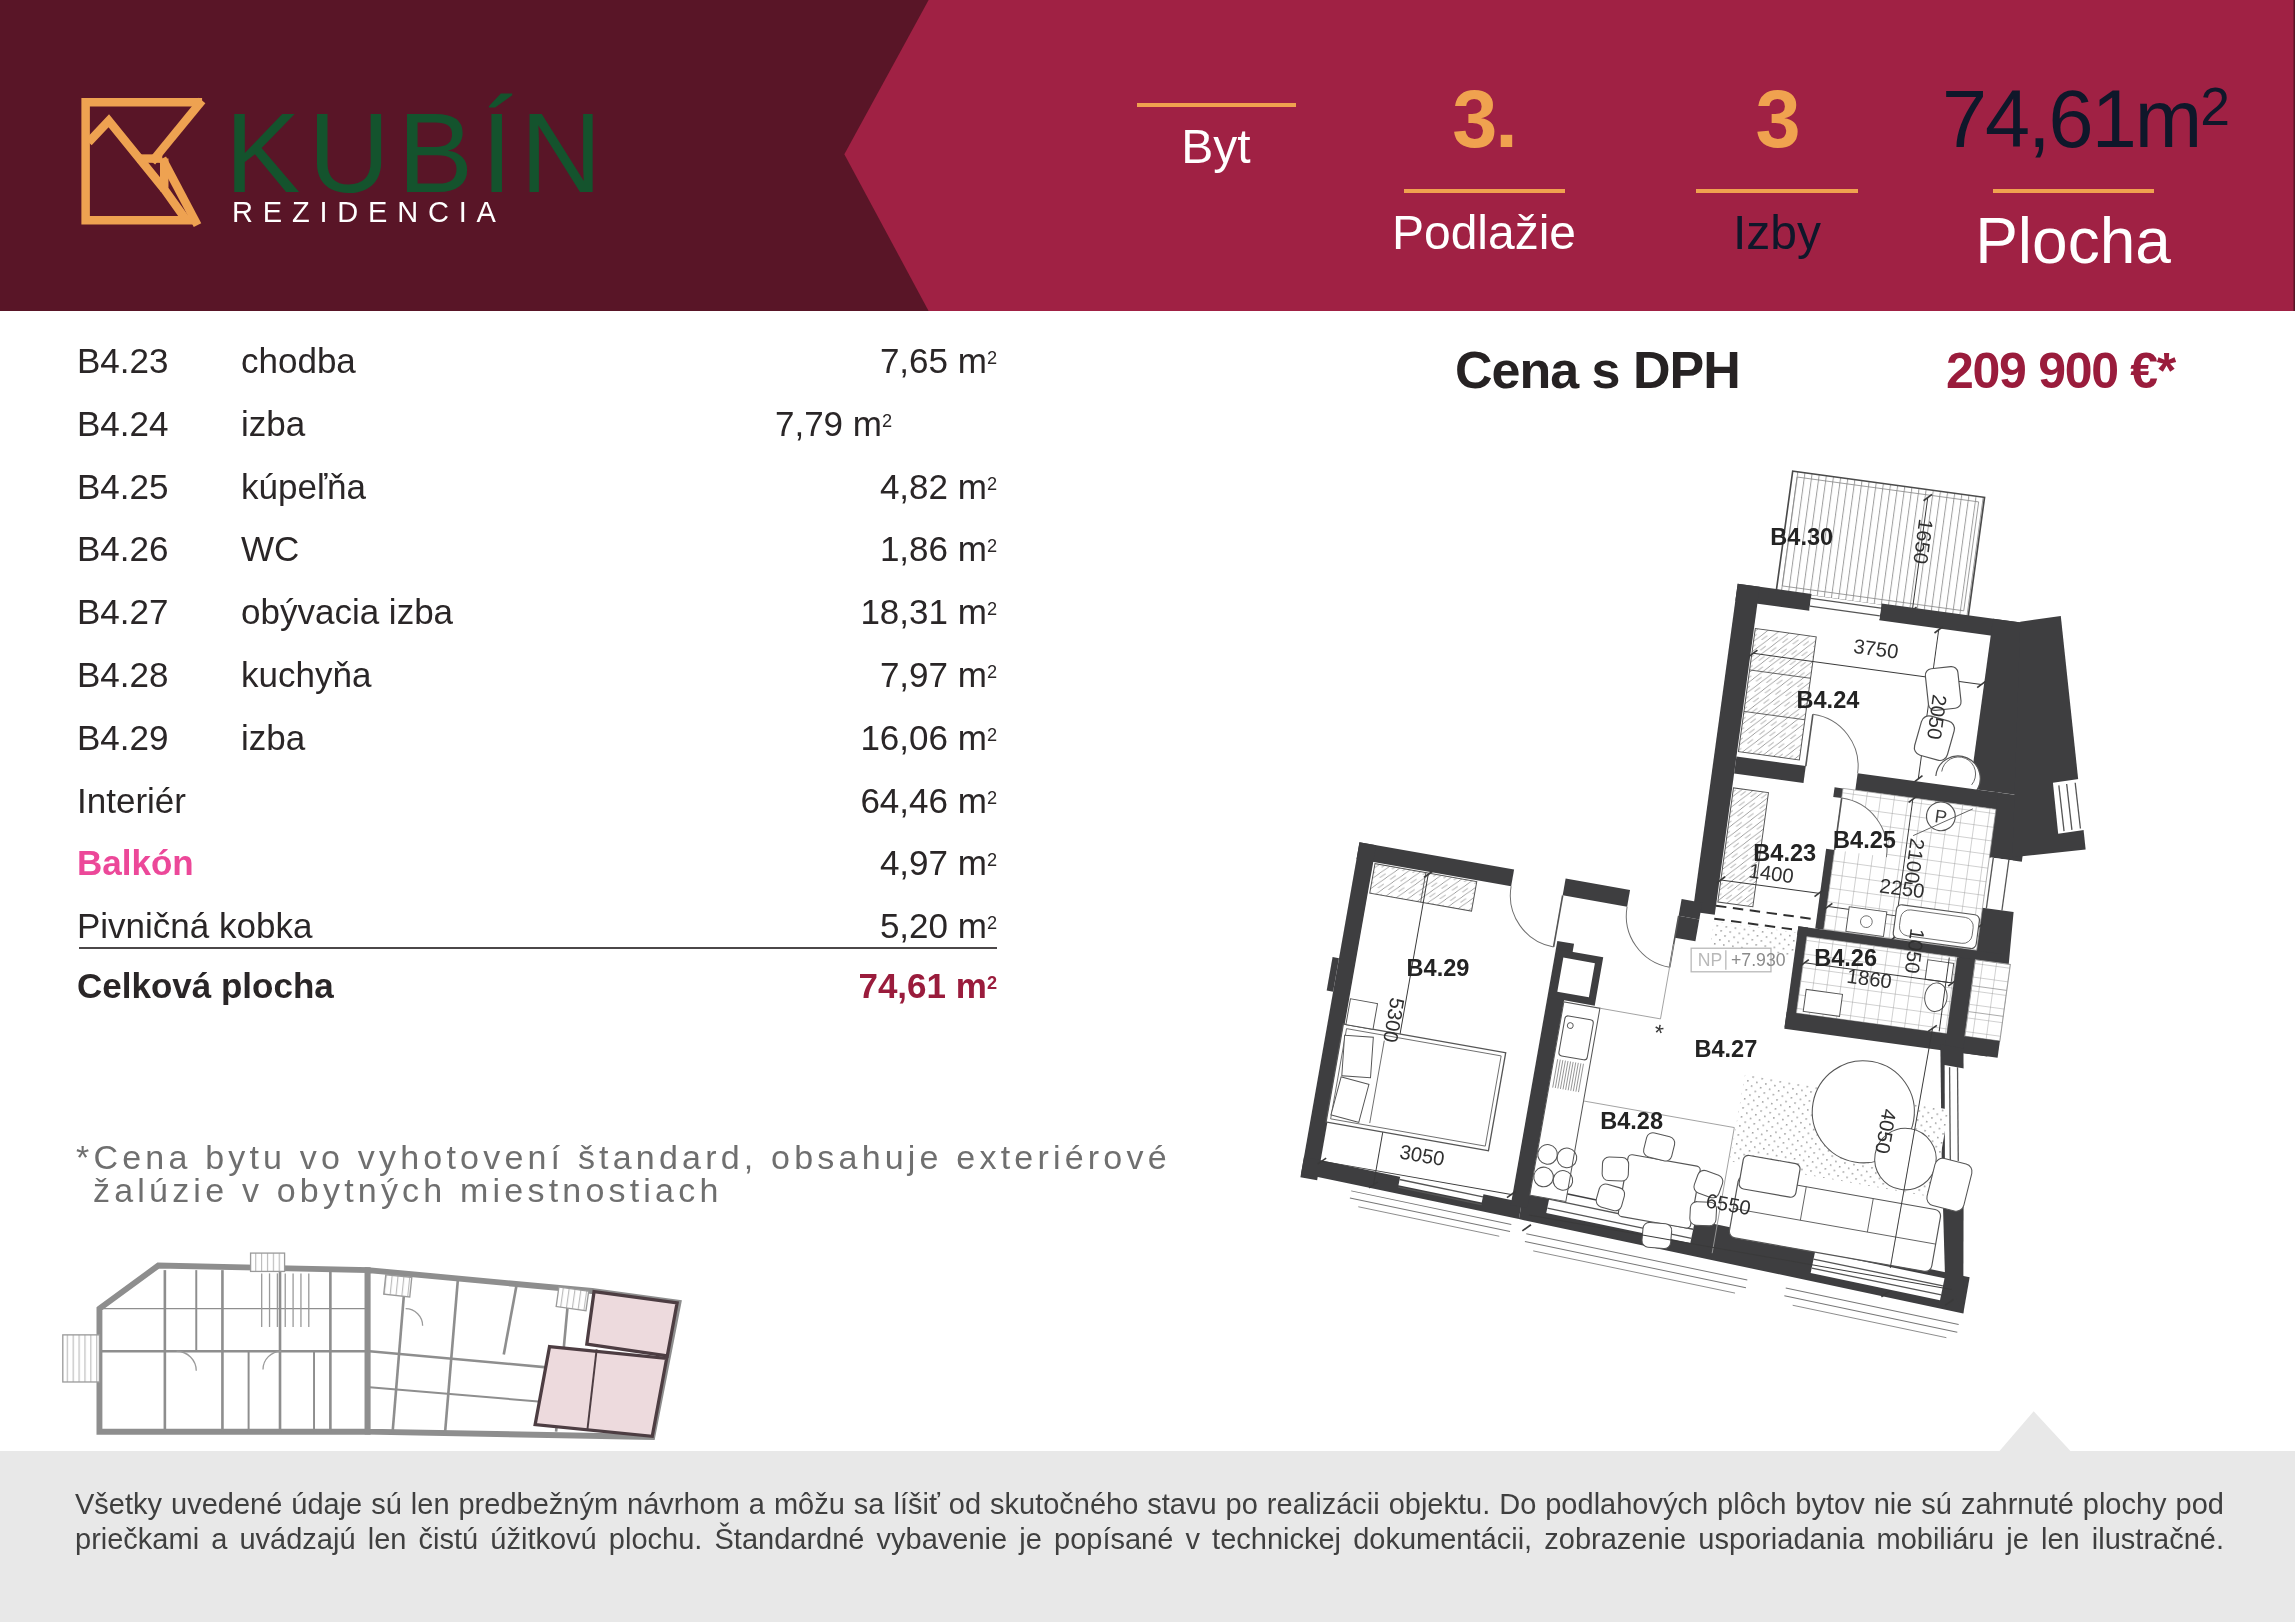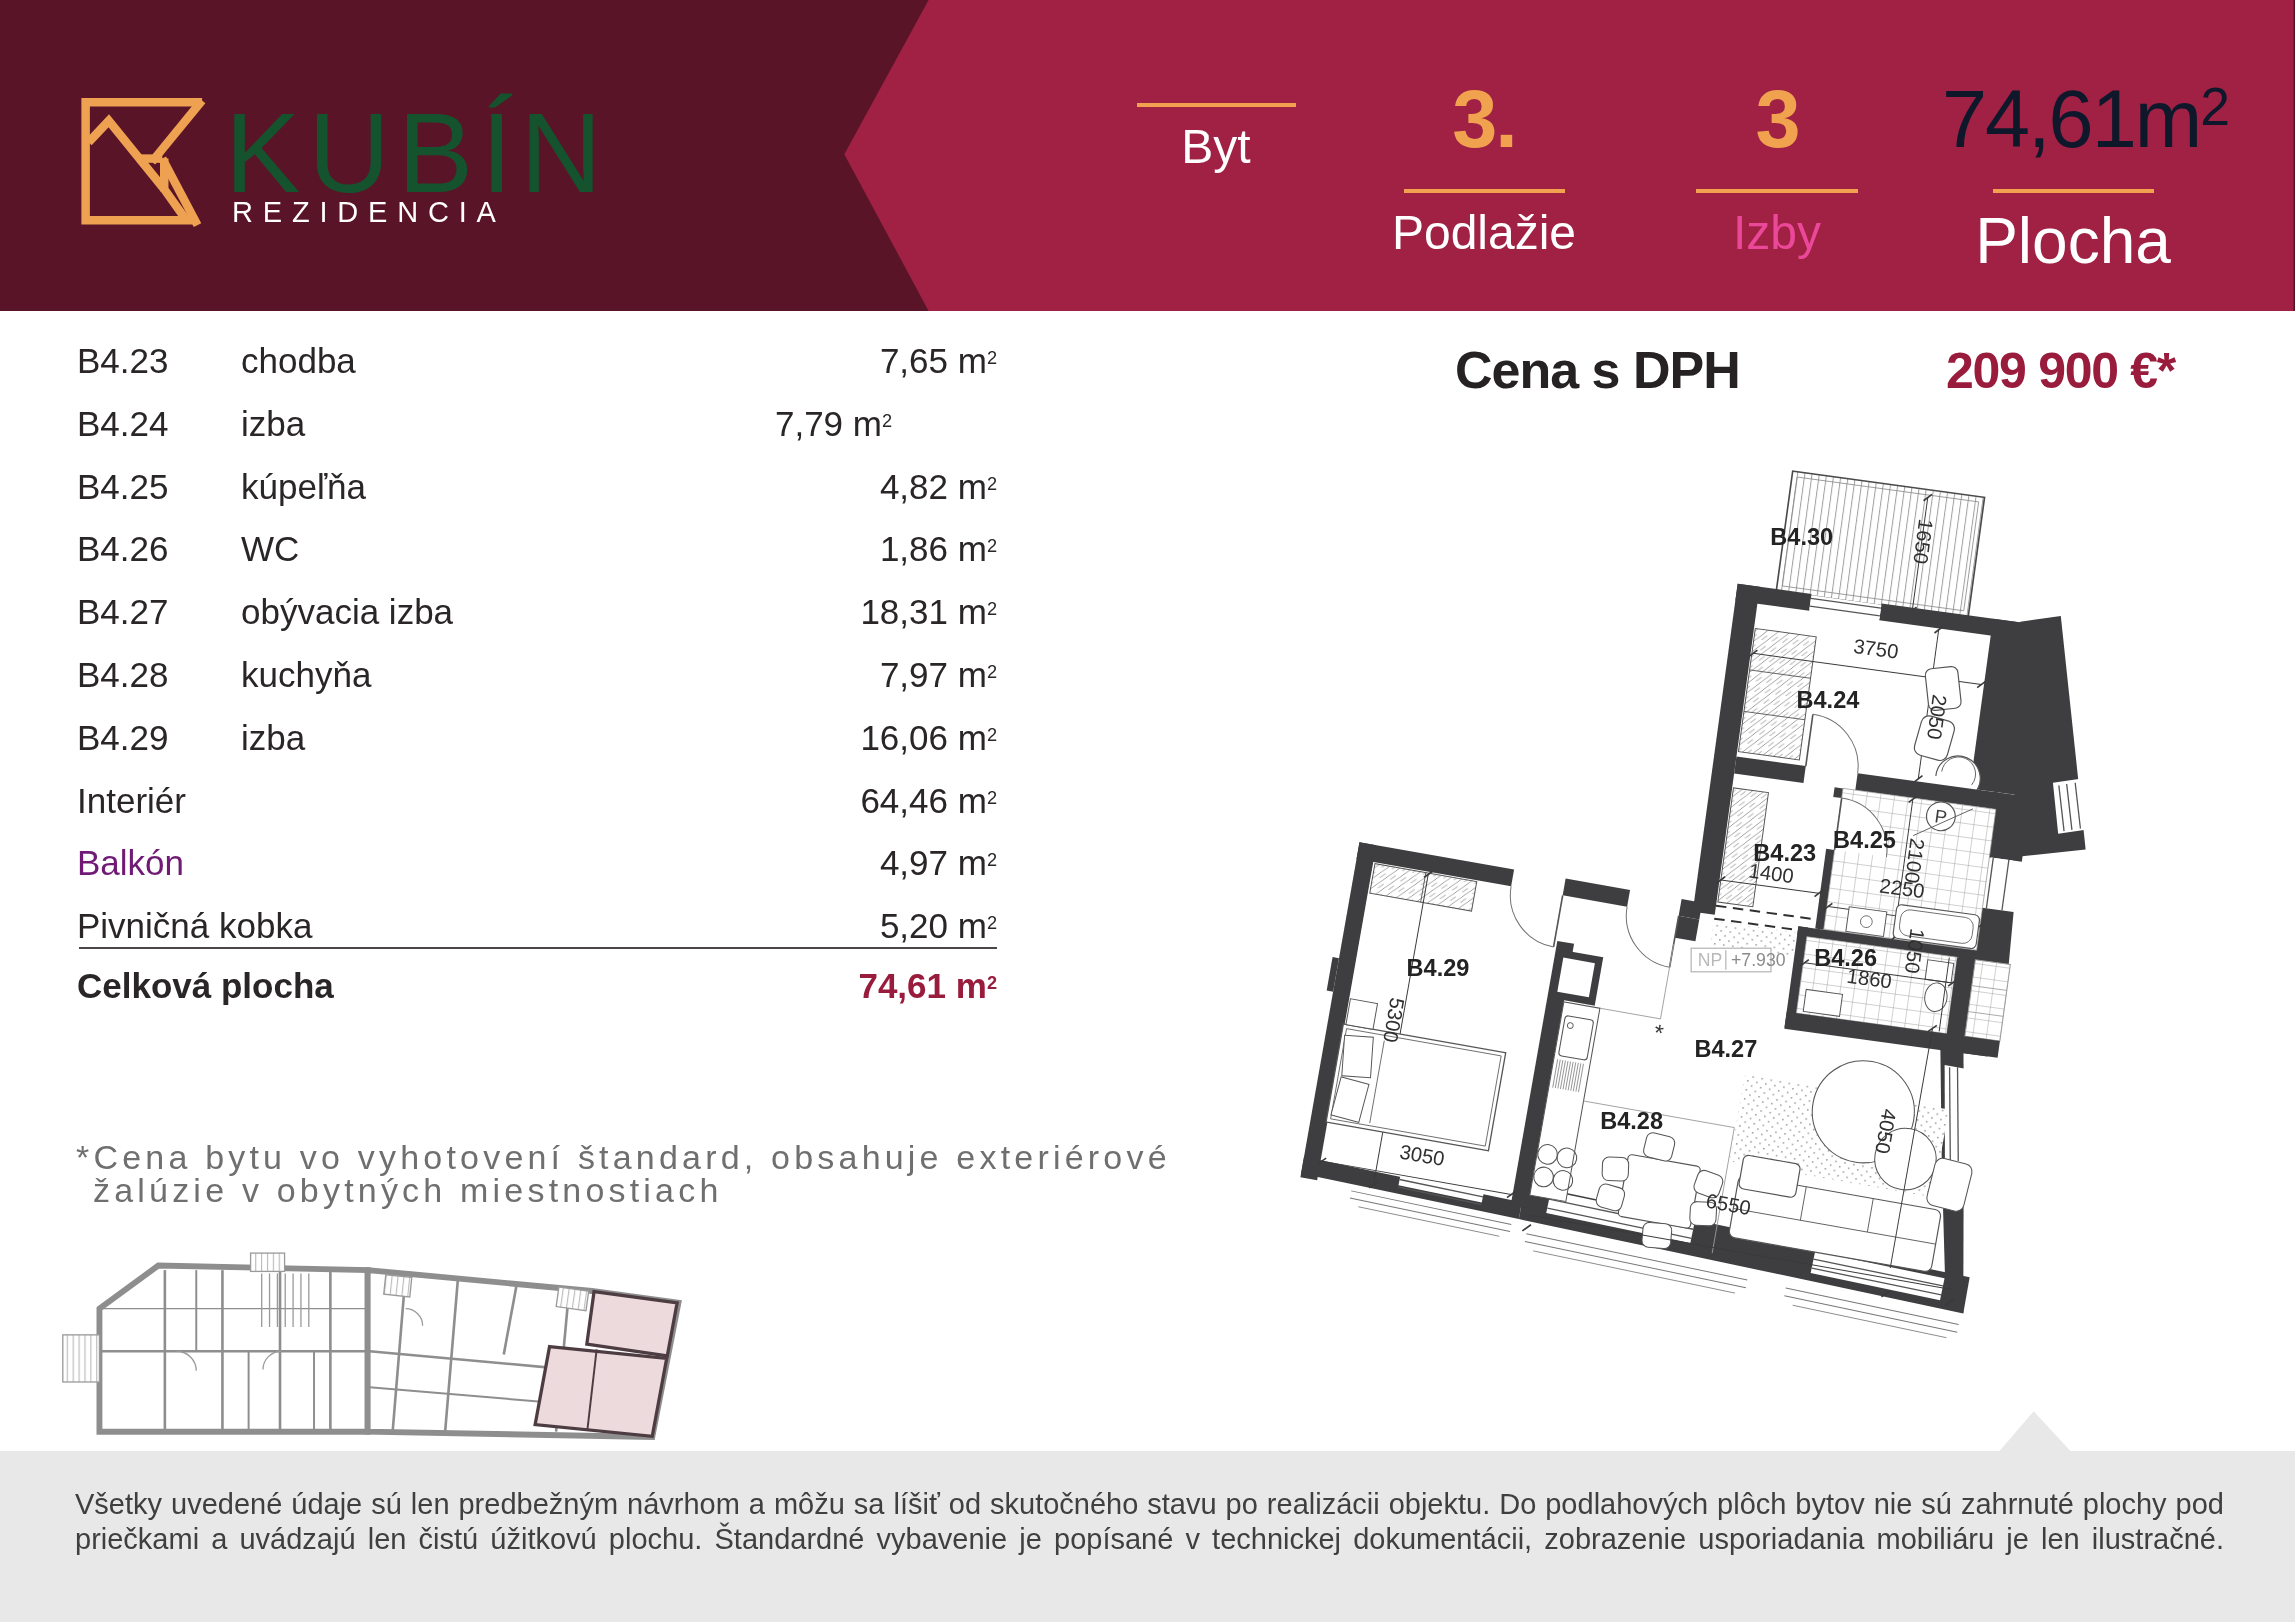--- a/index.html
+++ b/index.html
@@ -39,21 +39,21 @@
 
 <div class="abs" style="left:1353px;top:77px;width:262px;text-align:center;">
   <div style="color:#f0a24f;font-size:81px;font-weight:700;line-height:1.06;letter-spacing:-2px;">3.</div>
   <div style="width:161px;height:3.9px;background:#f0a24f;margin:26px auto 0;"></div>
   <div style="color:#ffffff;font-size:48px;line-height:1;margin-top:16.4px;">Podlažie</div>
 </div>
 
 <div class="abs" style="left:1646px;top:77px;width:262px;text-align:center;">
   <div style="color:#f0a24f;font-size:81px;font-weight:700;line-height:1.06;letter-spacing:-2px;">3</div>
   <div style="width:162px;height:3.9px;background:#f0a24f;margin:26px auto 0;"></div>
-  <div style="color:#ec4899;font-size:48px;line-height:1;margin-top:16.4px;">Izby</div>
+  <div style="color:#0f172a;font-size:48px;line-height:1;margin-top:16.4px;">Izby</div>
 </div>
 
 <div class="abs" style="left:1942px;top:77px;width:262px;text-align:center;">
   <div style="color:#0f172a;font-size:81px;font-weight:400;line-height:1.06;letter-spacing:-2px;">74,61m<span style="font-size:66%;vertical-align:38%;">2</span></div>
   <div style="width:161px;height:3.9px;background:#f0a24f;margin:26px auto 0;"></div>
   <div style="color:#ffffff;font-size:64px;line-height:1;margin-top:16.4px;">Plocha</div>
 </div>
 
 <div class="abs" style="left:0;top:0;">
 
@@ -81,21 +81,21 @@
   <div class="abs" style="left:241px;top:655px;font-size:35px;color:#2a2627;">kuchyňa</div>
   <div class="abs" style="left:670px;top:655px;width:327px;text-align:right;font-size:35px;color:#2a2627;">7,97 m<span style="font-size:52%;vertical-align:45%;">2</span></div>
 
   <div class="abs" style="left:77px;top:718px;font-size:35px;color:#2a2627;">B4.29</div>
   <div class="abs" style="left:241px;top:718px;font-size:35px;color:#2a2627;">izba</div>
   <div class="abs" style="left:670px;top:718px;width:327px;text-align:right;font-size:35px;color:#2a2627;">16,06 m<span style="font-size:52%;vertical-align:45%;">2</span></div>
 
   <div class="abs" style="left:77px;top:781px;font-size:35px;color:#2a2627;">Interiér</div>
   <div class="abs" style="left:670px;top:781px;width:327px;text-align:right;font-size:35px;color:#2a2627;">64,46 m<span style="font-size:52%;vertical-align:45%;">2</span></div>
 
-  <div class="abs" style="left:77px;top:843px;font-size:35px;color:#701a75;">Balkón</div>
+  <div class="abs" style="left:77px;top:843px;font-size:35px;color:#ec4899;font-weight:bold;">Balkón</div>
   <div class="abs" style="left:670px;top:843px;width:327px;text-align:right;font-size:35px;color:#2a2627;">4,97 m<span style="font-size:52%;vertical-align:45%;">2</span></div>
 
   <div class="abs" style="left:77px;top:906px;font-size:35px;color:#2a2627;">Pivničná kobka</div>
   <div class="abs" style="left:670px;top:906px;width:327px;text-align:right;font-size:35px;color:#2a2627;">5,20 m<span style="font-size:52%;vertical-align:45%;">2</span></div>
 
   <div class="abs" style="left:79px;top:947px;width:918px;height:2px;background:#4b4748;"></div>
 
   <div class="abs" style="left:77px;top:966px;font-size:35px;font-weight:700;color:#2a2627;">Celková plocha</div>
   <div class="abs" style="left:670px;top:966px;width:327px;text-align:right;font-size:35px;font-weight:700;color:#9a1c3c;">74,61 m<span style="font-size:52%;vertical-align:45%;">2</span></div>
 </div>

